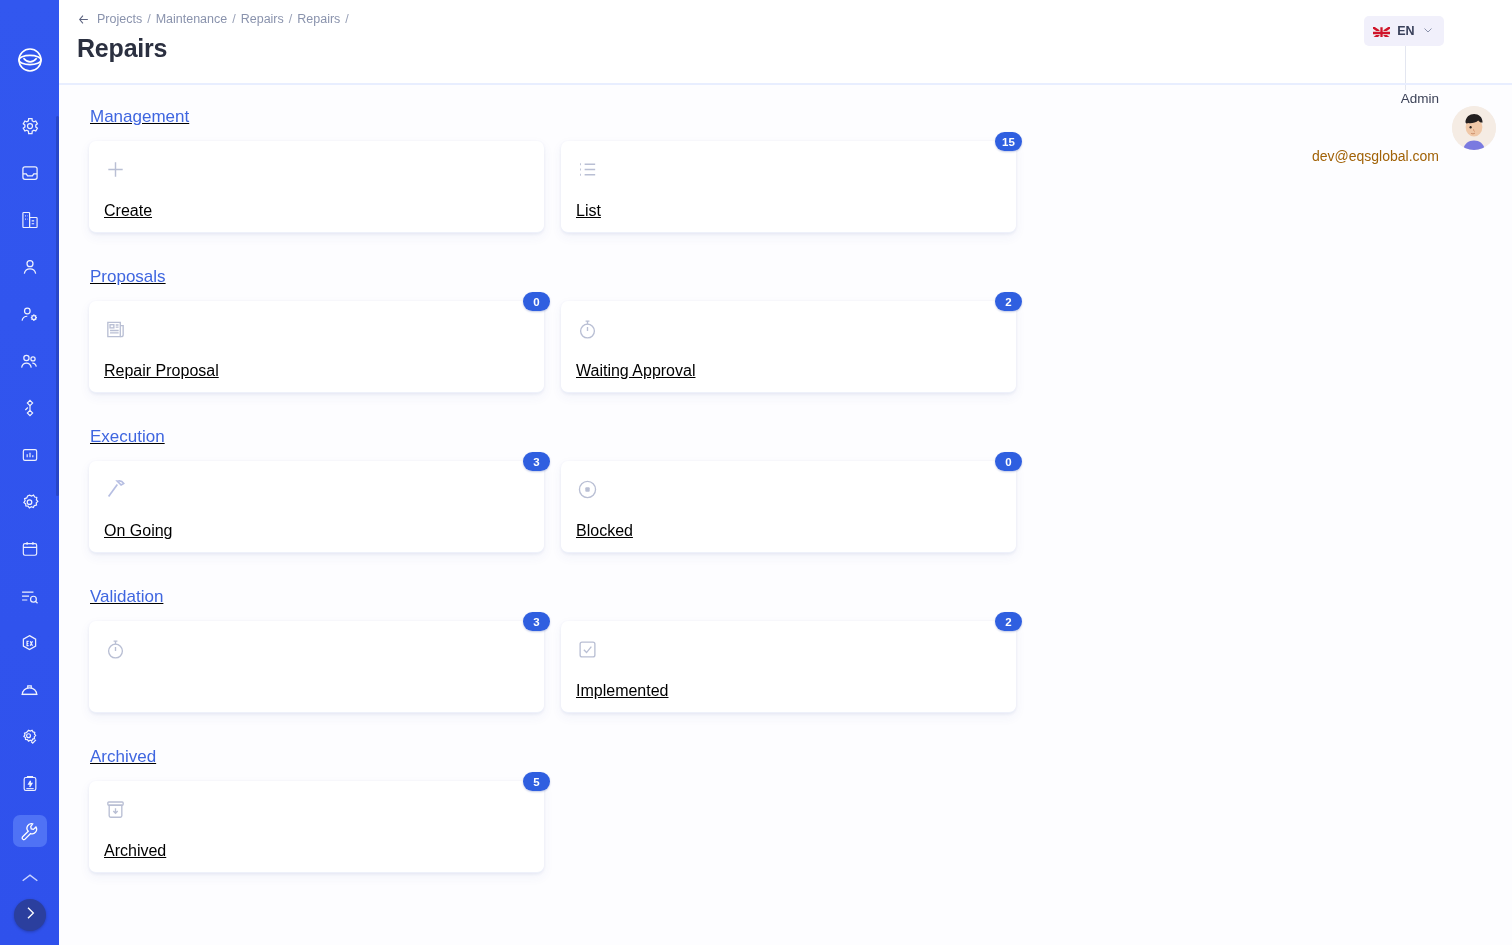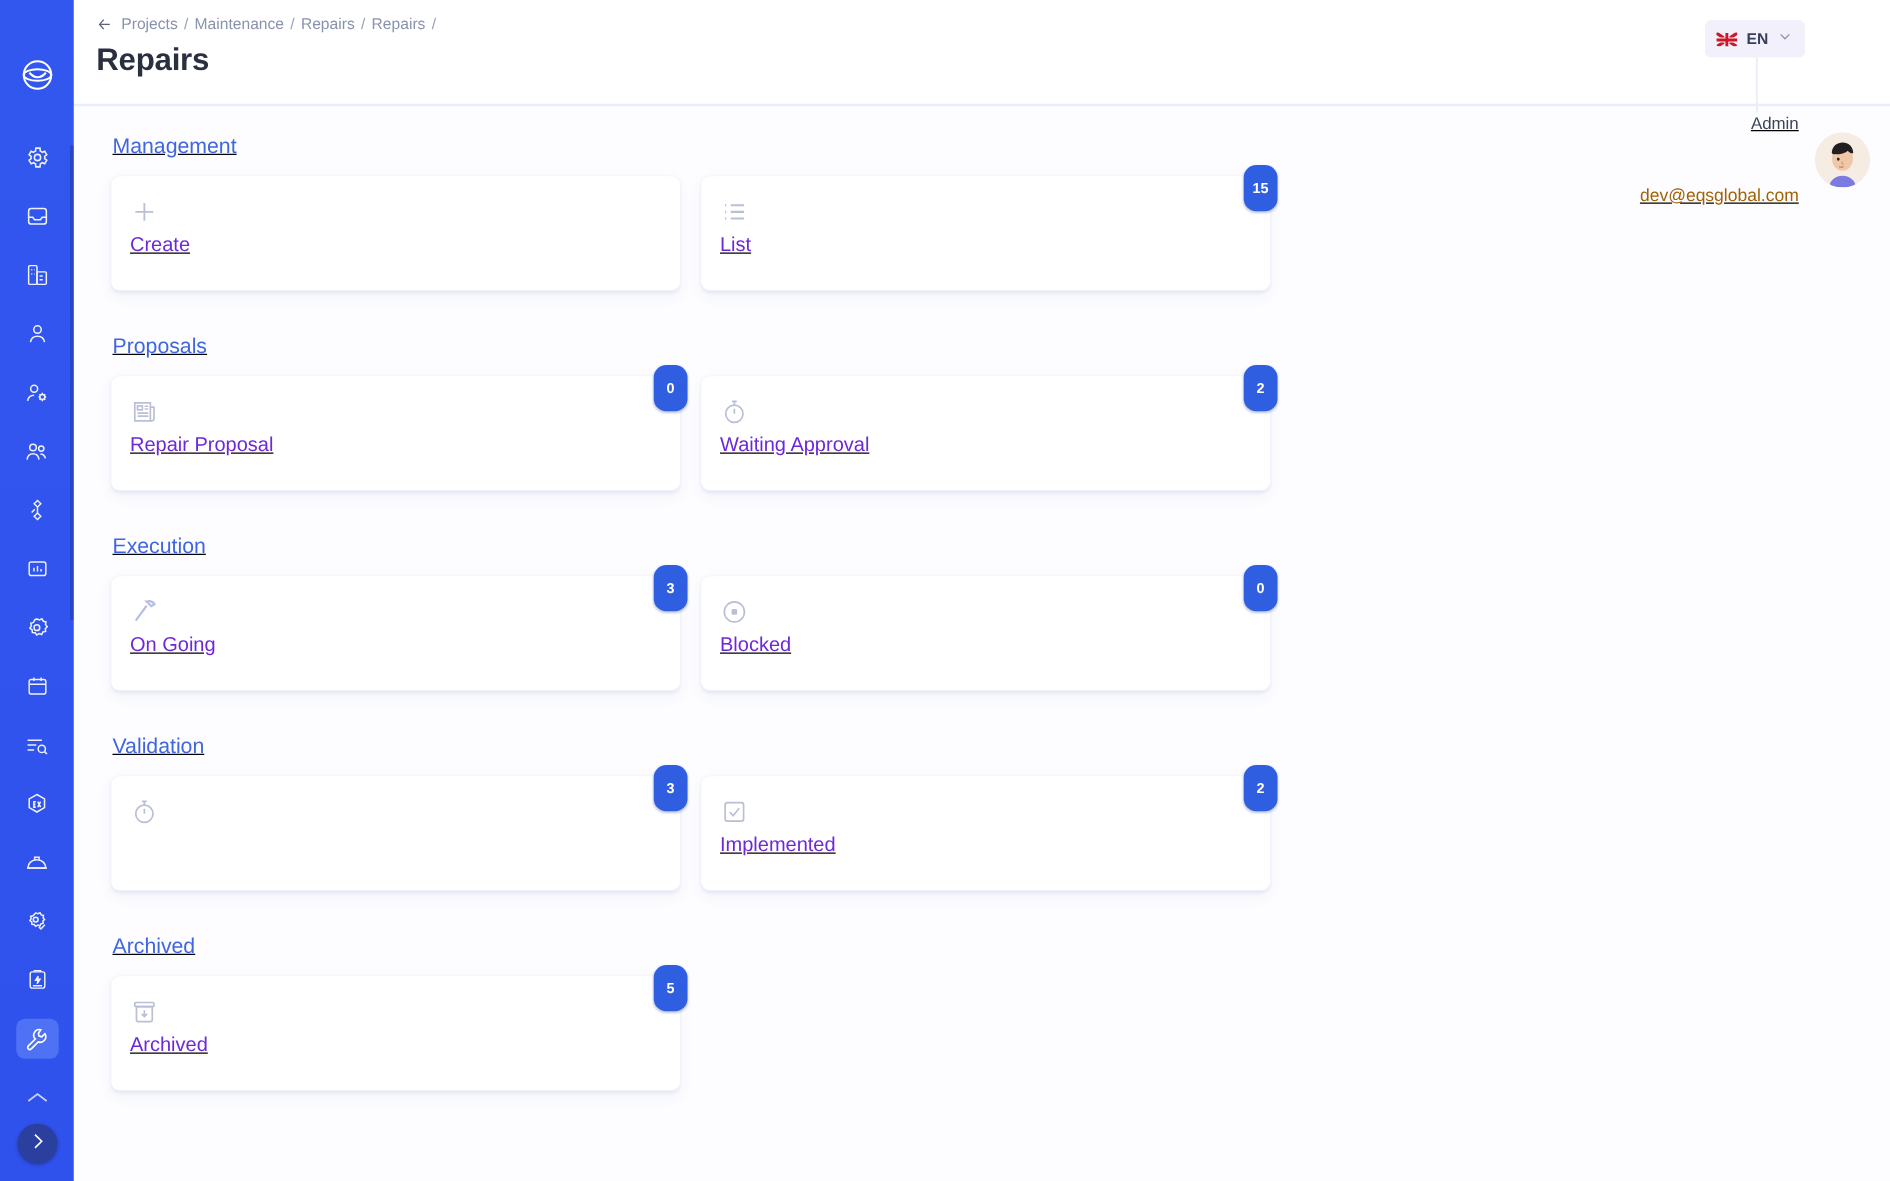--- a/index.html
+++ b/index.html
@@ -99,21 +99,21 @@
     cursor: pointer;
     min-width: 70px;
   }
   .flag {
     width: 17px; height: 12px; border-radius: 2px; overflow: hidden;
     flex: 0 0 17px; display:block;
   }
   .lang-code { font-size: 12.5px; font-weight: bold; color: #39405a; }
   .hdr-divider { width: 1px; height: 44px; background: #e3e6f0; margin: 0 22px 0 26px; }
   .user-block { display: flex; align-items: center; gap: 13px; }
-  .user-text { text-align: right; line-height: 1.35; text-decoration: underline; }
+  .user-text { text-align: right; line-height: 1.35; }
   .user-name { font-size: 13.5px; color: #3d4358; }
   .user-mail { font-size: 14px; color: #a16207; margin-top: 39px; }
   .avatar {
     width: 44px; height: 44px; border-radius: 50%;
     overflow: hidden; background: #f3ece6; cursor: pointer;
     flex: 0 0 44px;
   }
 
   
   .content {
@@ -133,26 +133,26 @@
     width: 455px; height: 92px;
     background: #ffffff;
     border-radius: 7px;
     box-shadow: 0 1px 3px rgba(60,80,160,.09), 0 4px 12px rgba(60,80,160,.055);
     padding: 14px 18px 0 15px;
     cursor: pointer;
     border-bottom: 1px solid #eef1fa;
   }
   .card-icon { height: 28px; display: flex; align-items: center; color: #b9bfd4; }
   .card-label {
-    margin-top: 5px;
-    font-size: 16px; color: #6d28d9;
+    margin-top: 19px;
+    font-size: 16px; color: #000000;
   }
   .badge {
     position: absolute; top: -9px; right: -6px;
-    min-width: 27px; height: 37px;
+    min-width: 27px; height: 19px;
     background: #2f5fe0;
     border-radius: 10px;
     color: #ffffff; font-size: 11.5px; font-weight: bold;
     display: flex; align-items: center; justify-content: center;
     padding: 0 7px;
     box-shadow: 0 1px 2px rgba(40,70,170,.3);
   }
   .spacer-card { width: 455px; height: 92px; }
   .sec-gap { height: 24px; }
 

